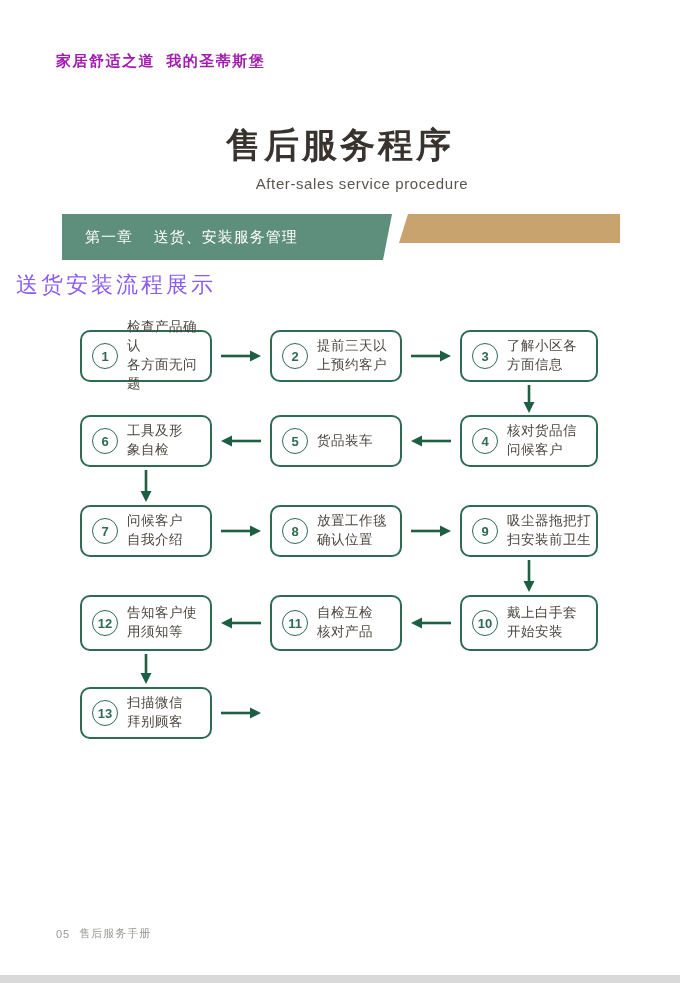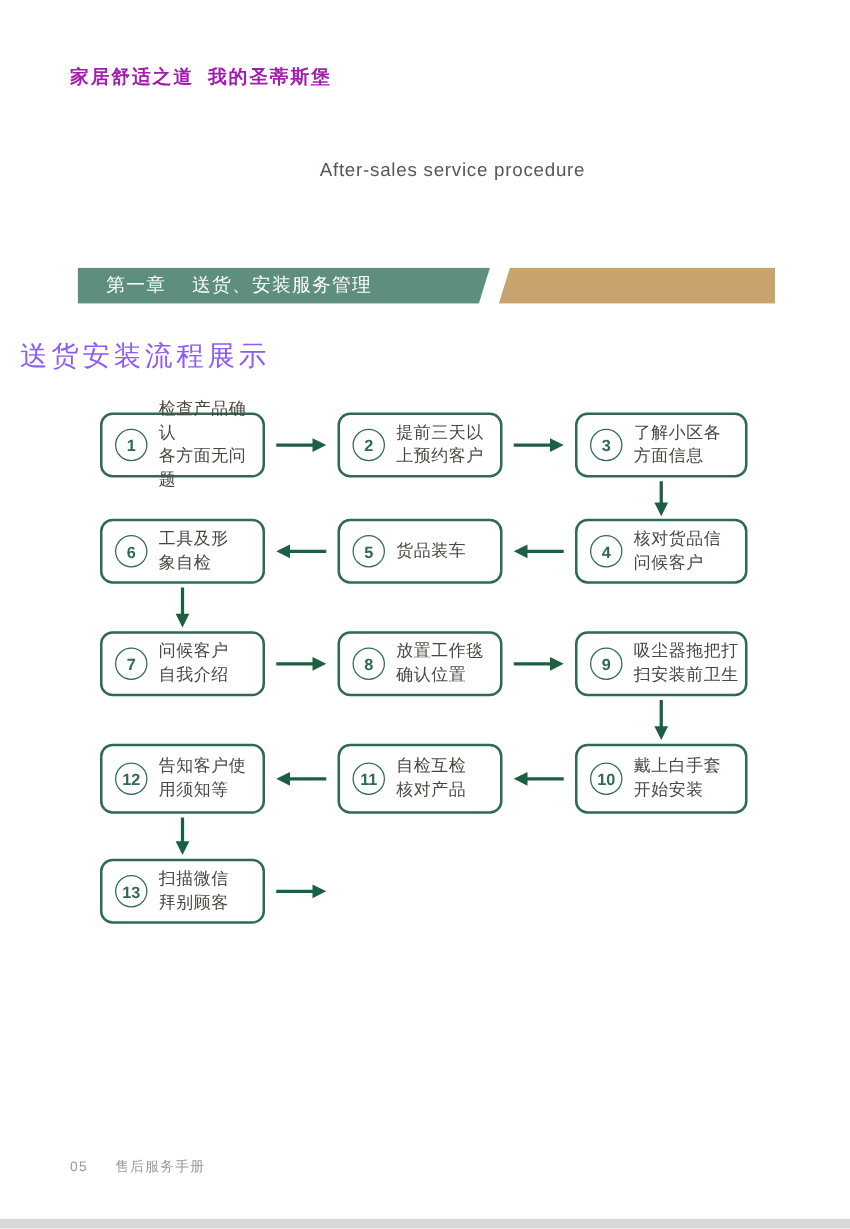--- a/index.html
+++ b/index.html
@@ -19,21 +19,21 @@
   .title-block { position: absolute; left: 0; top: 122px; width: 100%; text-align: center; }
   .page-title {
     font-size: 35px; font-weight: bold; color: #38332e; letter-spacing: 3px;
   }
   .page-subtitle {
     margin-top: 6px; font-size: 15px; color: #5a5550; letter-spacing: 0.6px; padding-left: 44px;
   }
 
   .chapter-banner { position: absolute; left: 62px; top: 214px; width: 558px; height: 29px; }
   .banner-green {
-    position: absolute; left: 0; top: 0; width: 330px; height: 29px;
+    position: absolute; left: 0; top: 0; width: 330px; height: 46px;
     background: #5e8e7c;
     clip-path: polygon(0 0, 100% 0, calc(100% - 9px) 100%, 0 100%);
     display: flex; align-items: center;
   }
   .banner-label {
     color: #ffffff; font-size: 15px; letter-spacing: 1px;
     padding-left: 23px; white-space: pre;
   }
   .banner-tan {
     position: absolute; left: 337px; top: 0; right: 0; height: 29px;
@@ -65,34 +65,35 @@
     display: flex; align-items: center; justify-content: center;
   }
   .step-label {
     font-size: 13.5px; color: #4a453f; line-height: 1.4; letter-spacing: 0.5px;
   }
   .arrow-svg { display: block; }
 
   .footer {
     position: absolute; left: 56px; top: 926px;
     font-size: 11px; color: #9b9894; letter-spacing: 1px;
-    display: flex; gap: 22px; align-items: center;
+    display: flex; gap: 9px; align-items: center;
   }
   .bottom-edge {
     position: absolute; left: 0; right: 0; bottom: 0; height: 8px; background: #d9d9d9;
   }
 </style>
 </head>
 <body>
 
 <div class="page">
 
   <div class="brand-tagline">家居舒适之道  我的圣蒂斯堡</div>
 
   <div class="title-block">
+    <div class="page-title">售后服务程序</div>
     <div class="page-subtitle">After-sales service procedure</div>
   </div>
 
   <div class="chapter-banner">
     <div class="banner-green">
       <span class="banner-label">第一章    送货、安装服务管理</span>
     </div>
     <div class="banner-tan"></div>
   </div>
 

